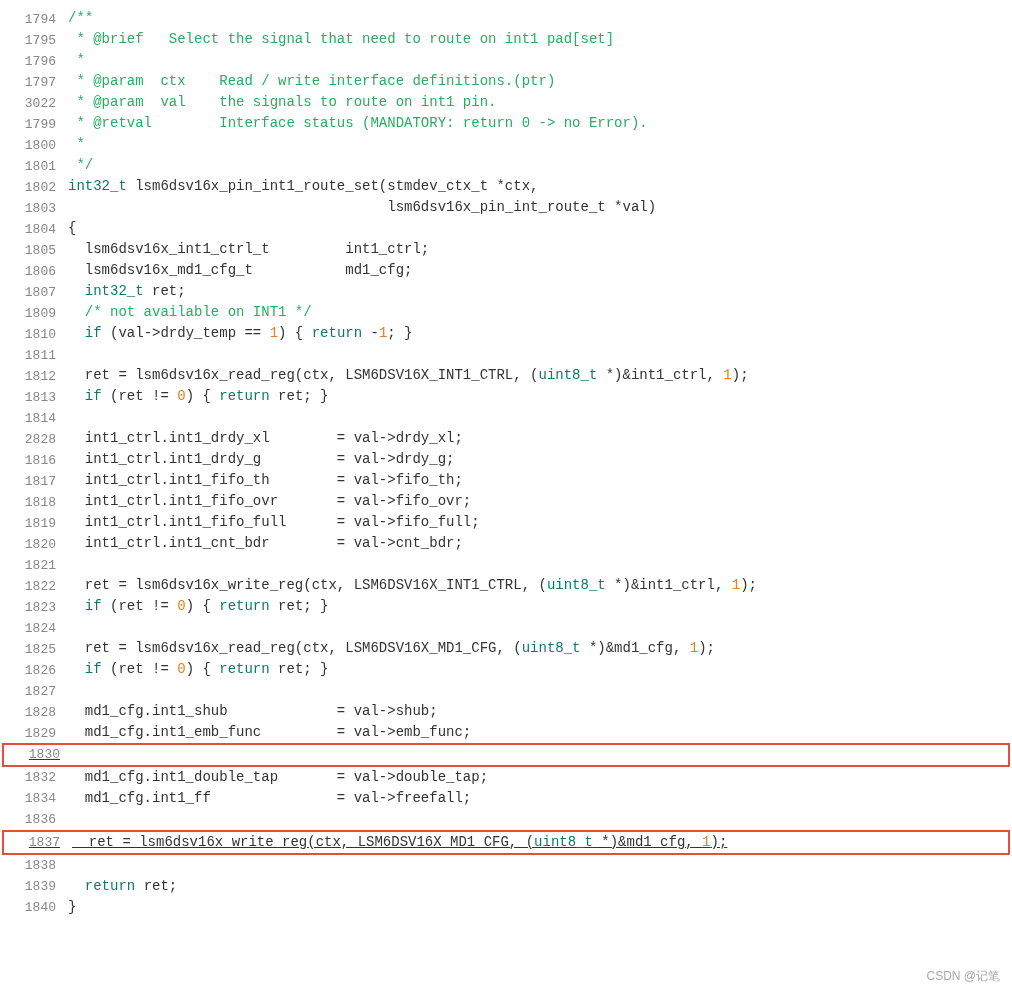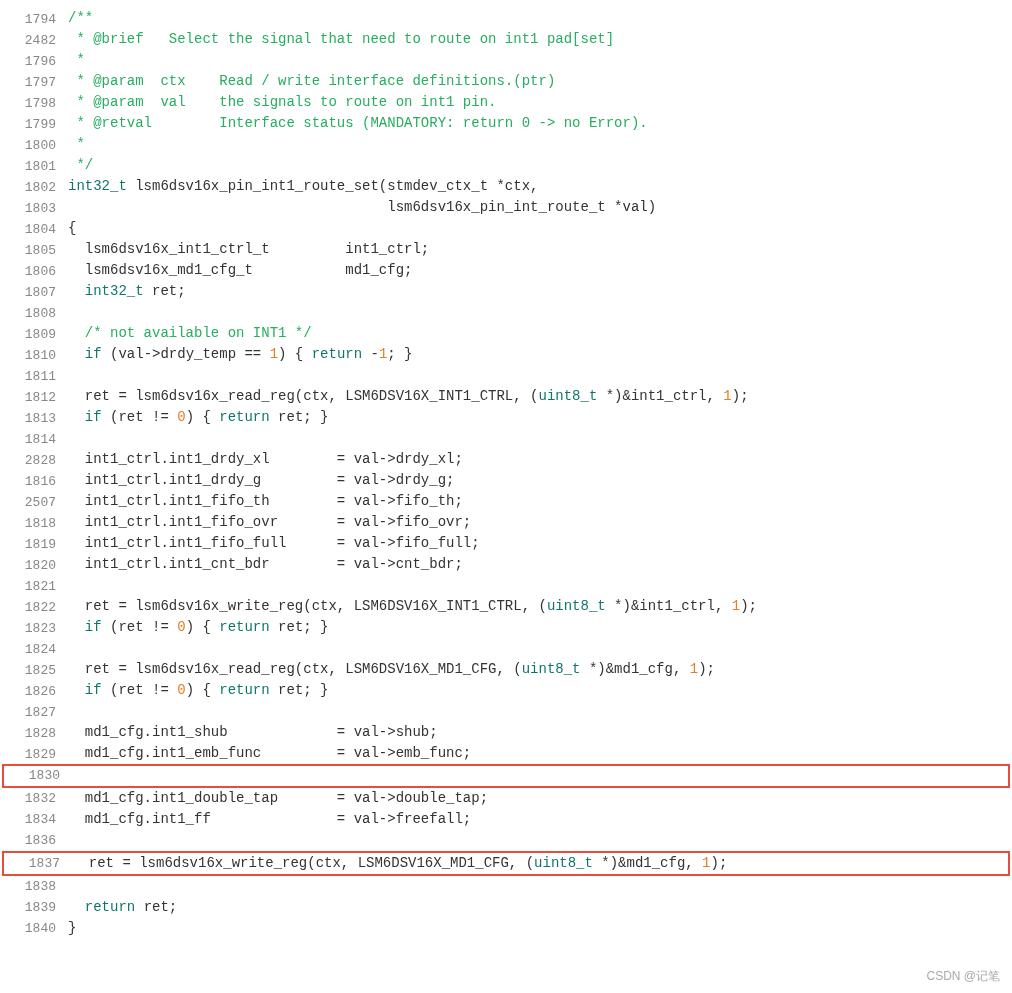--- a/index.html
+++ b/index.html
@@ -33,63 +33,63 @@
       user-select: none;
       font-size: 13px;
     }
     .line-content {
       flex: 1;
       font-size: 14px;
     }
     .highlighted-line {
       border: 2px solid #e74c3c;
       margin: 0 2px;
+      text-decoration: underline;
     }
     
     .c-comment { color: #27ae60; }
     .c-keyword { color: #0f766e; }
     .c-num { color: #e67e22; }
     .watermark {
       position: absolute;
       bottom: 8px;
       right: 12px;
       color: #aaa;
       font-size: 12px;
       font-family: Arial, sans-serif;
     }
   </style>
 </head>
 <body>
 
 <div class="code-container" id="code-container">
 <div class="watermark">CSDN @记笔</div>
     <div class="code-line"><span class="line-number">1794</span><span class="line-content"><span class="c-comment">/**</span></span></div>
-    <div class="code-line"><span class="line-number">2482</span><span class="line-content"><span class="c-comment"> * @brief   Select the signal that need to route on int1 pad[set]</span></span></div>
+    <div class="code-line"><span class="line-number">1795</span><span class="line-content"><span class="c-comment"> * @brief   Select the signal that need to route on int1 pad[set]</span></span></div>
     <div class="code-line"><span class="line-number">1796</span><span class="line-content"><span class="c-comment"> *</span></span></div>
     <div class="code-line"><span class="line-number">1797</span><span class="line-content"><span class="c-comment"> * @param  ctx    Read / write interface definitions.(ptr)</span></span></div>
-    <div class="code-line"><span class="line-number">1798</span><span class="line-content"><span class="c-comment"> * @param  val    the signals to route on int1 pin.</span></span></div>
+    <div class="code-line"><span class="line-number">3022</span><span class="line-content"><span class="c-comment"> * @param  val    the signals to route on int1 pin.</span></span></div>
     <div class="code-line"><span class="line-number">1799</span><span class="line-content"><span class="c-comment"> * @retval        Interface status (MANDATORY: return 0 -&gt; no Error).</span></span></div>
     <div class="code-line"><span class="line-number">1800</span><span class="line-content"><span class="c-comment"> *</span></span></div>
     <div class="code-line"><span class="line-number">1801</span><span class="line-content"><span class="c-comment"> */</span></span></div>
     <div class="code-line"><span class="line-number">1802</span><span class="line-content"><span class="c-keyword">int32_t</span> lsm6dsv16x_pin_int1_route_set(stmdev_ctx_t *ctx,</span></div>
     <div class="code-line"><span class="line-number">1803</span><span class="line-content">                                      lsm6dsv16x_pin_int_route_t *val)</span></div>
     <div class="code-line"><span class="line-number">1804</span><span class="line-content">{</span></div>
     <div class="code-line"><span class="line-number">1805</span><span class="line-content">  lsm6dsv16x_int1_ctrl_t         int1_ctrl;</span></div>
     <div class="code-line"><span class="line-number">1806</span><span class="line-content">  lsm6dsv16x_md1_cfg_t           md1_cfg;</span></div>
     <div class="code-line"><span class="line-number">1807</span><span class="line-content">  <span class="c-keyword">int32_t</span> ret;</span></div>
-    <div class="code-line"><span class="line-number">1808</span><span class="line-content">&nbsp;</span></div>
     <div class="code-line"><span class="line-number">1809</span><span class="line-content"><span class="c-comment">  /* not available on INT1 */</span></span></div>
     <div class="code-line"><span class="line-number">1810</span><span class="line-content">  <span class="c-keyword">if</span> (val-&gt;drdy_temp == <span class="c-num">1</span>) { <span class="c-keyword">return</span> -<span class="c-num">1</span>; }</span></div>
     <div class="code-line"><span class="line-number">1811</span><span class="line-content">&nbsp;</span></div>
     <div class="code-line"><span class="line-number">1812</span><span class="line-content">  ret = lsm6dsv16x_read_reg(ctx, LSM6DSV16X_INT1_CTRL, (<span class="c-keyword">uint8_t</span> *)&amp;int1_ctrl, <span class="c-num">1</span>);</span></div>
     <div class="code-line"><span class="line-number">1813</span><span class="line-content">  <span class="c-keyword">if</span> (ret != <span class="c-num">0</span>) { <span class="c-keyword">return</span> ret; }</span></div>
     <div class="code-line"><span class="line-number">1814</span><span class="line-content">&nbsp;</span></div>
     <div class="code-line"><span class="line-number">2828</span><span class="line-content">  int1_ctrl.int1_drdy_xl        = val-&gt;drdy_xl;</span></div>
     <div class="code-line"><span class="line-number">1816</span><span class="line-content">  int1_ctrl.int1_drdy_g         = val-&gt;drdy_g;</span></div>
-    <div class="code-line"><span class="line-number">2507</span><span class="line-content">  int1_ctrl.int1_fifo_th        = val-&gt;fifo_th;</span></div>
+    <div class="code-line"><span class="line-number">1817</span><span class="line-content">  int1_ctrl.int1_fifo_th        = val-&gt;fifo_th;</span></div>
     <div class="code-line"><span class="line-number">1818</span><span class="line-content">  int1_ctrl.int1_fifo_ovr       = val-&gt;fifo_ovr;</span></div>
     <div class="code-line"><span class="line-number">1819</span><span class="line-content">  int1_ctrl.int1_fifo_full      = val-&gt;fifo_full;</span></div>
     <div class="code-line"><span class="line-number">1820</span><span class="line-content">  int1_ctrl.int1_cnt_bdr        = val-&gt;cnt_bdr;</span></div>
     <div class="code-line"><span class="line-number">1821</span><span class="line-content">&nbsp;</span></div>
     <div class="code-line"><span class="line-number">1822</span><span class="line-content">  ret = lsm6dsv16x_write_reg(ctx, LSM6DSV16X_INT1_CTRL, (<span class="c-keyword">uint8_t</span> *)&amp;int1_ctrl, <span class="c-num">1</span>);</span></div>
     <div class="code-line"><span class="line-number">1823</span><span class="line-content">  <span class="c-keyword">if</span> (ret != <span class="c-num">0</span>) { <span class="c-keyword">return</span> ret; }</span></div>
     <div class="code-line"><span class="line-number">1824</span><span class="line-content">&nbsp;</span></div>
     <div class="code-line"><span class="line-number">1825</span><span class="line-content">  ret = lsm6dsv16x_read_reg(ctx, LSM6DSV16X_MD1_CFG, (<span class="c-keyword">uint8_t</span> *)&amp;md1_cfg, <span class="c-num">1</span>);</span></div>
     <div class="code-line"><span class="line-number">1826</span><span class="line-content">  <span class="c-keyword">if</span> (ret != <span class="c-num">0</span>) { <span class="c-keyword">return</span> ret; }</span></div>
     <div class="code-line"><span class="line-number">1827</span><span class="line-content">&nbsp;</span></div>

